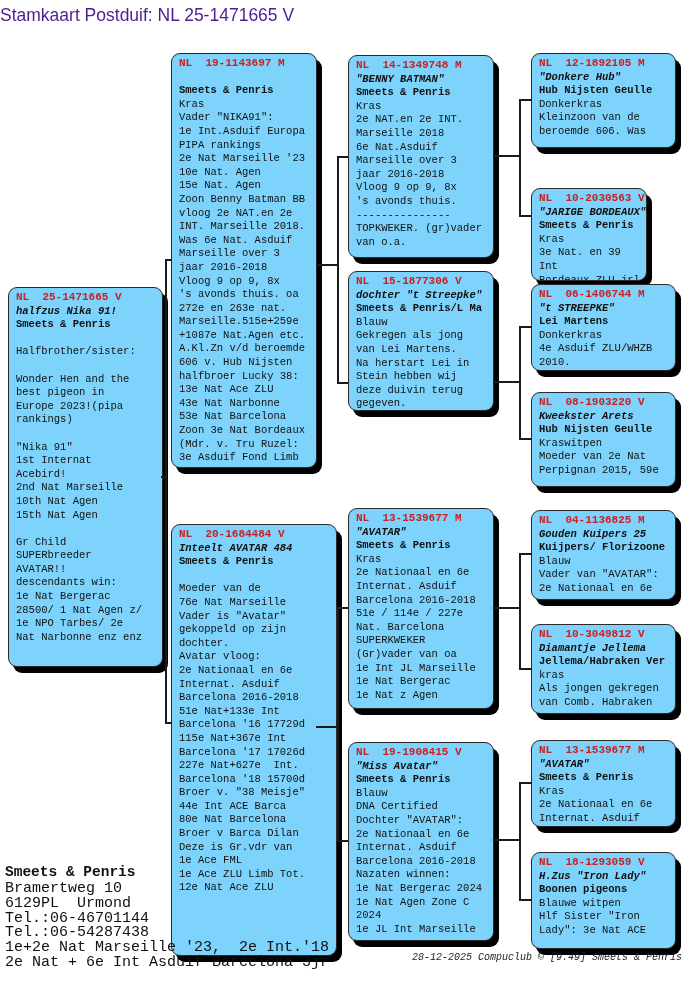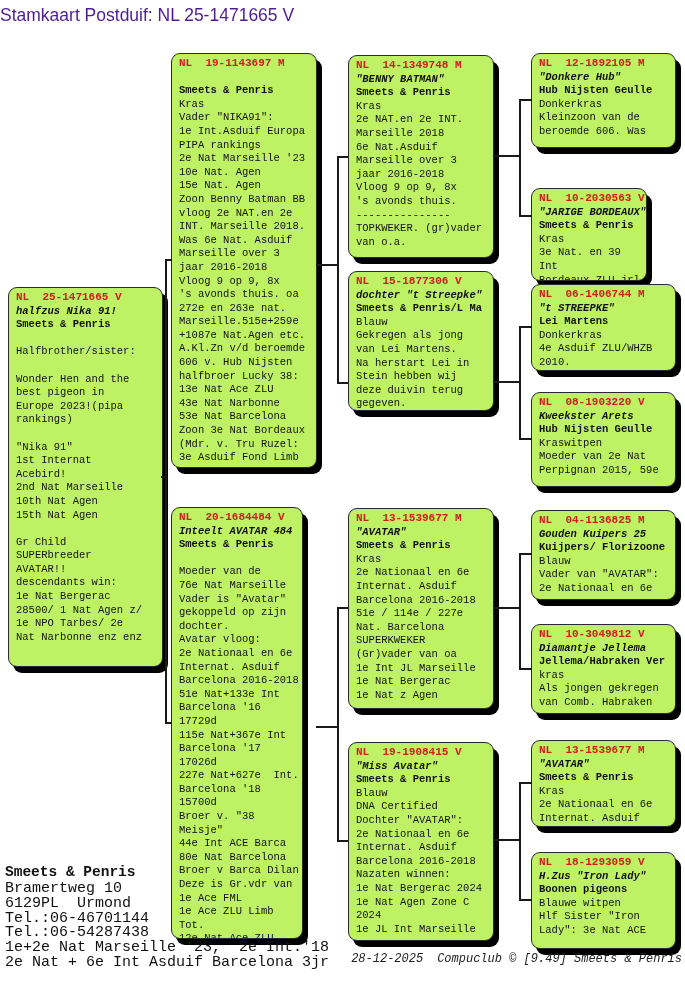--- a/index.html
+++ b/index.html
@@ -1,50 +1,50 @@
 <!DOCTYPE html>
 <html><head>
 <meta charset="utf-8">
 <style>
   html,body{margin:0;padding:0;background:#e8e8e8;}
   #page{position:relative;width:685px;height:983px;background:#ffffff;overflow:hidden;
         font-family:"Liberation Mono","DejaVu Sans Mono",monospace;color:#111;}
   #title{position:absolute;top:5px;left:0;right:0;text-align:left;
          font-family:"Liberation Sans","DejaVu Sans",sans-serif;font-size:17.5px;color:#4c1d95;}
-  .box{position:absolute;background:#bef264;border:1.5px solid #2a2a2a;border-radius:9px;
+  .box{position:absolute;background:#7dd3fc;border:1.5px solid #2a2a2a;border-radius:9px;
        box-shadow:5px 6px 0 0 #000;padding:3px 0 3px 7px;box-sizing:border-box;
        font-size:10.5px;line-height:13.6px;overflow:hidden;}
   .ring{color:#cc2020;font-weight:bold;font-size:11px;white-space:pre;}
   .bname{font-weight:bold;font-style:italic;min-height:13.6px;white-space:pre;}
   .owner{font-weight:bold;white-space:pre;}
   .body{white-space:pre-wrap;}
   .hl{position:absolute;height:2px;background:#1a1a1a;}
   .vl{position:absolute;width:2px;background:#1a1a1a;}
 
   .b-subject{left:8px;top:287px;width:155px;height:380px}
   .b-father{left:171px;top:53px;width:146px;height:415px}
-  .b-mother{left:171px;top:507px;width:132px;height:432px}
+  .b-mother{left:171px;top:524px;width:166px;height:432px}
   .b-ff{left:348px;top:55px;width:146px;height:203px}
   .b-fm{left:348px;top:271px;width:146px;height:140px}
   .b-mf{left:348px;top:508px;width:146px;height:201px}
   .b-mm{left:348px;top:742px;width:146px;height:199px}
   .b-fff{left:531px;top:53px;width:145px;height:95px}
   .b-ffm{left:531px;top:188px;width:116px;height:93px}
   .b-fmf{left:531px;top:284px;width:145px;height:87px}
   .b-fmm{left:531px;top:392px;width:145px;height:95px}
   .b-mff{left:531px;top:510px;width:145px;height:90px}
   .b-mfm{left:531px;top:624px;width:145px;height:90px}
   .b-mmf{left:531px;top:740px;width:145px;height:87px}
   .b-mmm{left:531px;top:852px;width:145px;height:97px}
 
   #footer-left{position:absolute;left:5px;top:862px;}
   #footer-owner{font-weight:bold;font-size:14.5px;line-height:20px;white-space:pre;}
   #footer-details{font-size:15px;line-height:14.8px;white-space:pre-wrap;}
-  #footer-right{position:absolute;right:3px;top:952px;font-size:12px;font-style:italic;
-                display:flex;gap:14px;color:#222;margin-left:37px;}
+  #footer-right{position:absolute;right:3px;top:952px;font-size:10px;font-style:italic;
+                display:flex;gap:6px;color:#222;margin-left:37px;}
 </style>
 </head>
 <body>
 
 <div id="page">
 
   <div id="title">Stamkaart Postduif: NL  25-1471665 V</div>
 
   <div class="box b-subject">
     <div class="ring">NL  25-1471665 V</div>

